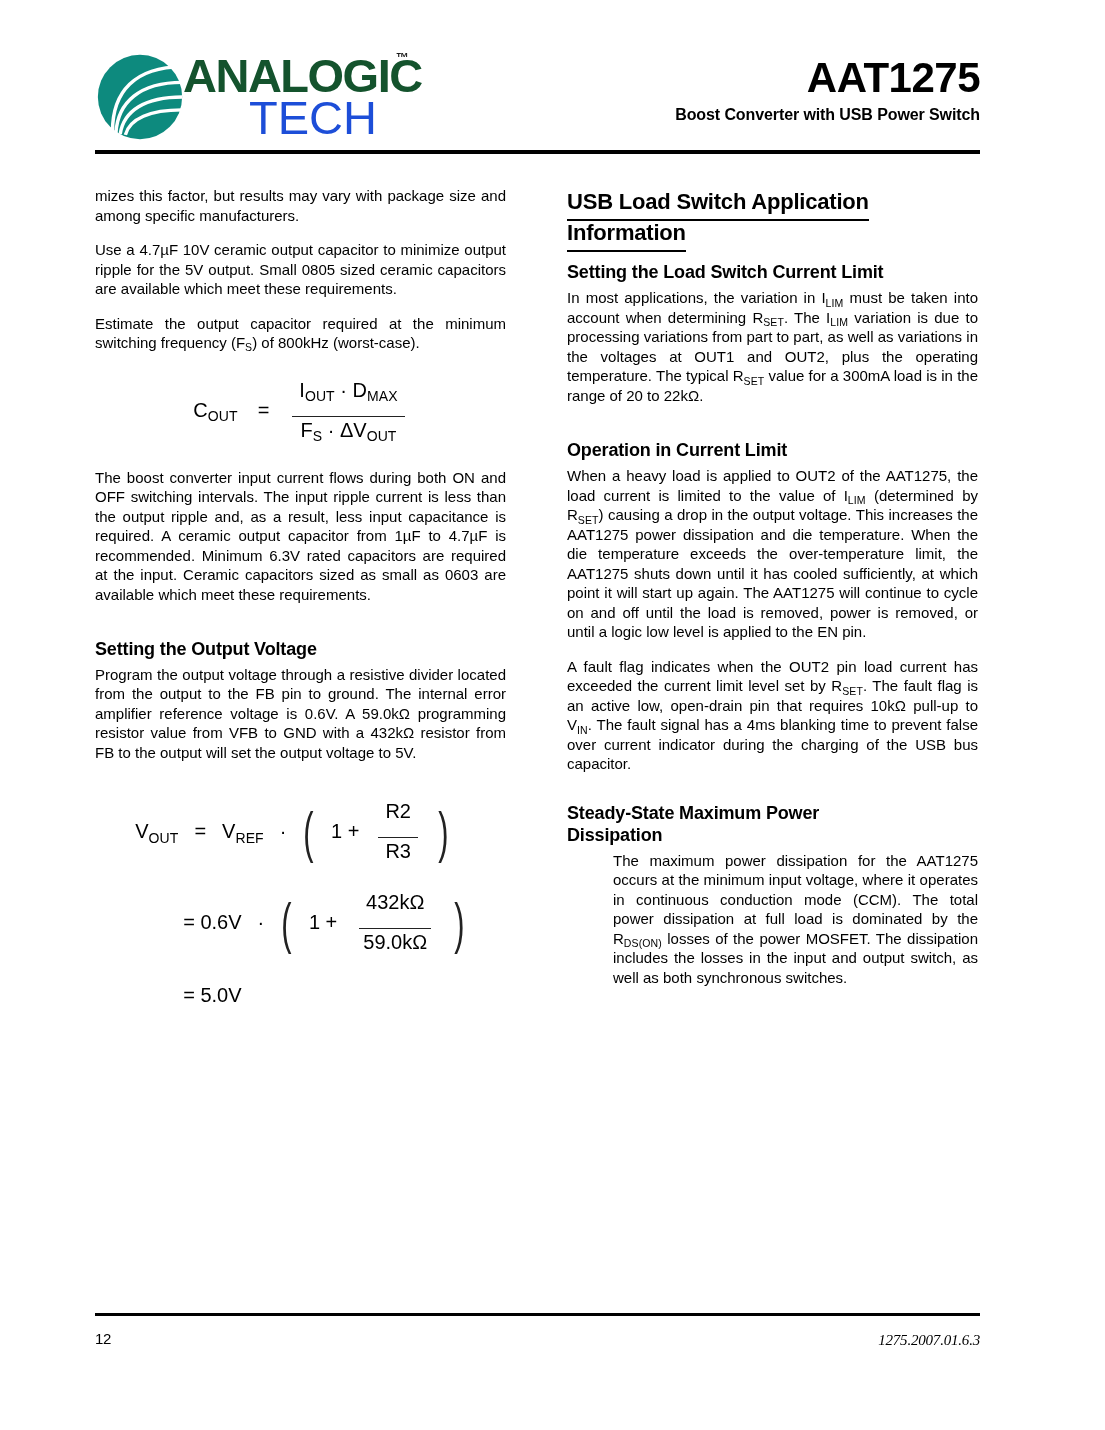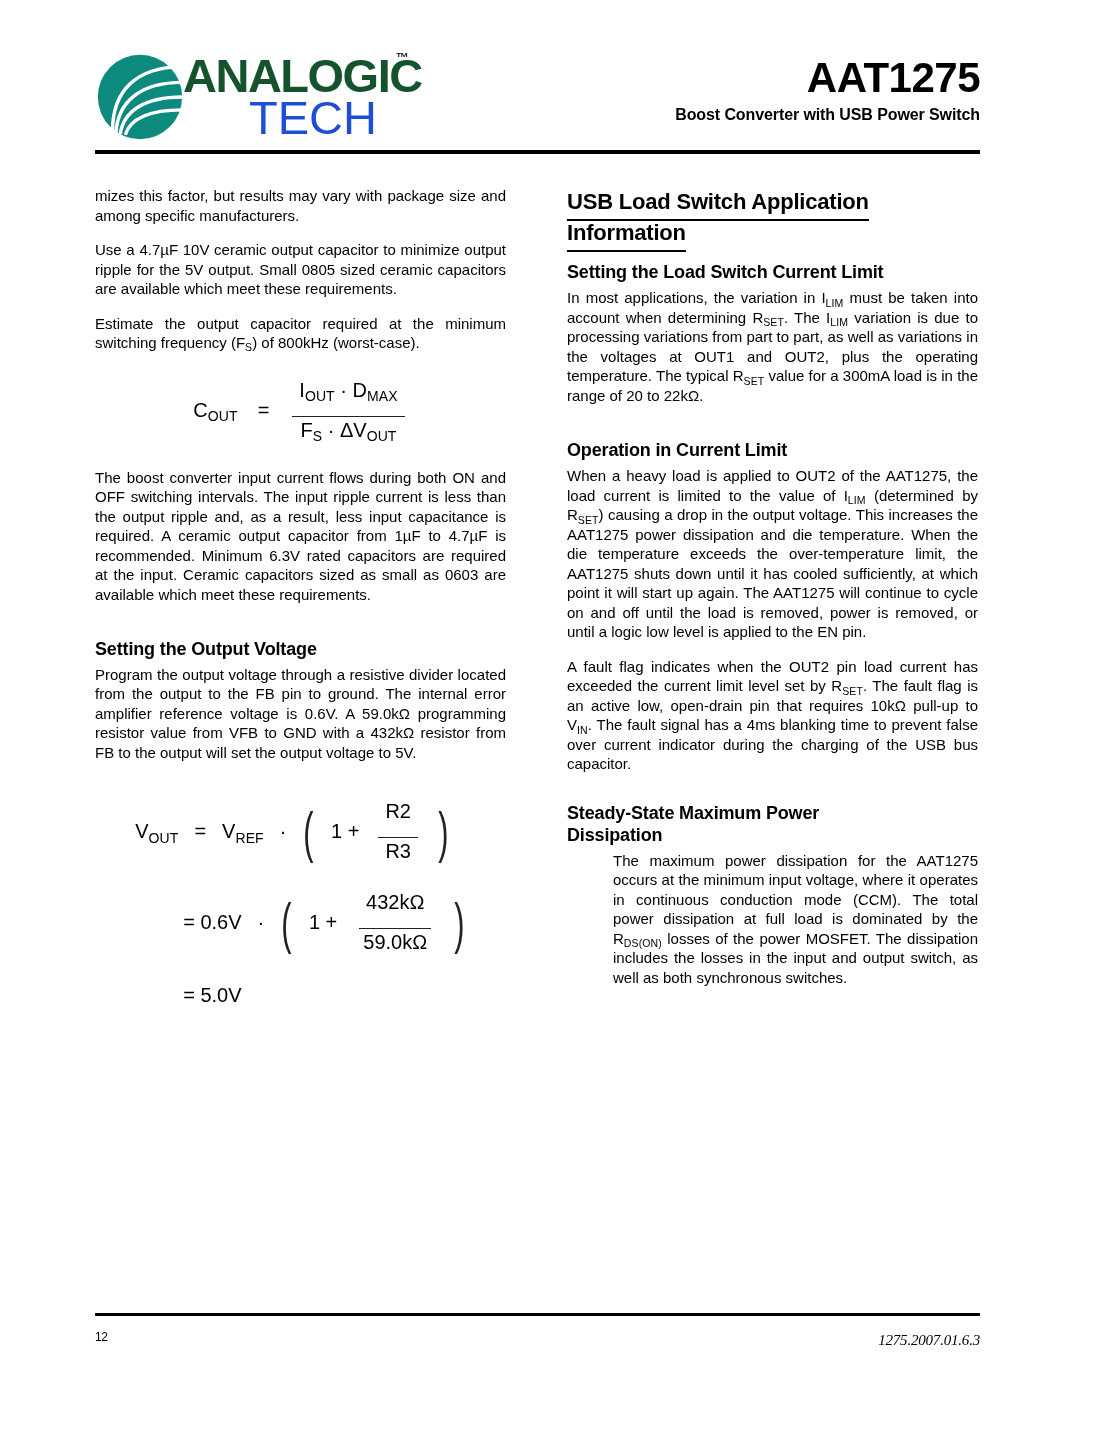--- a/index.html
+++ b/index.html
@@ -223,21 +223,21 @@
     left: 95px;
     top: 1313px;
     width: 885px;
     height: 3px;
     background: #000;
   }
   .footer-page {
     position: absolute;
     left: 95px;
     top: 1330px;
-    font-size: 12px;
+    font-size: 15px;
     letter-spacing: -0.4px;
   }
   .footer-doc {
     position: absolute;
     right: 125px;
     top: 1332px;
     font-family: "Liberation Serif", serif;
     font-style: italic;
     font-size: 15px;
     letter-spacing: -0.2px;

